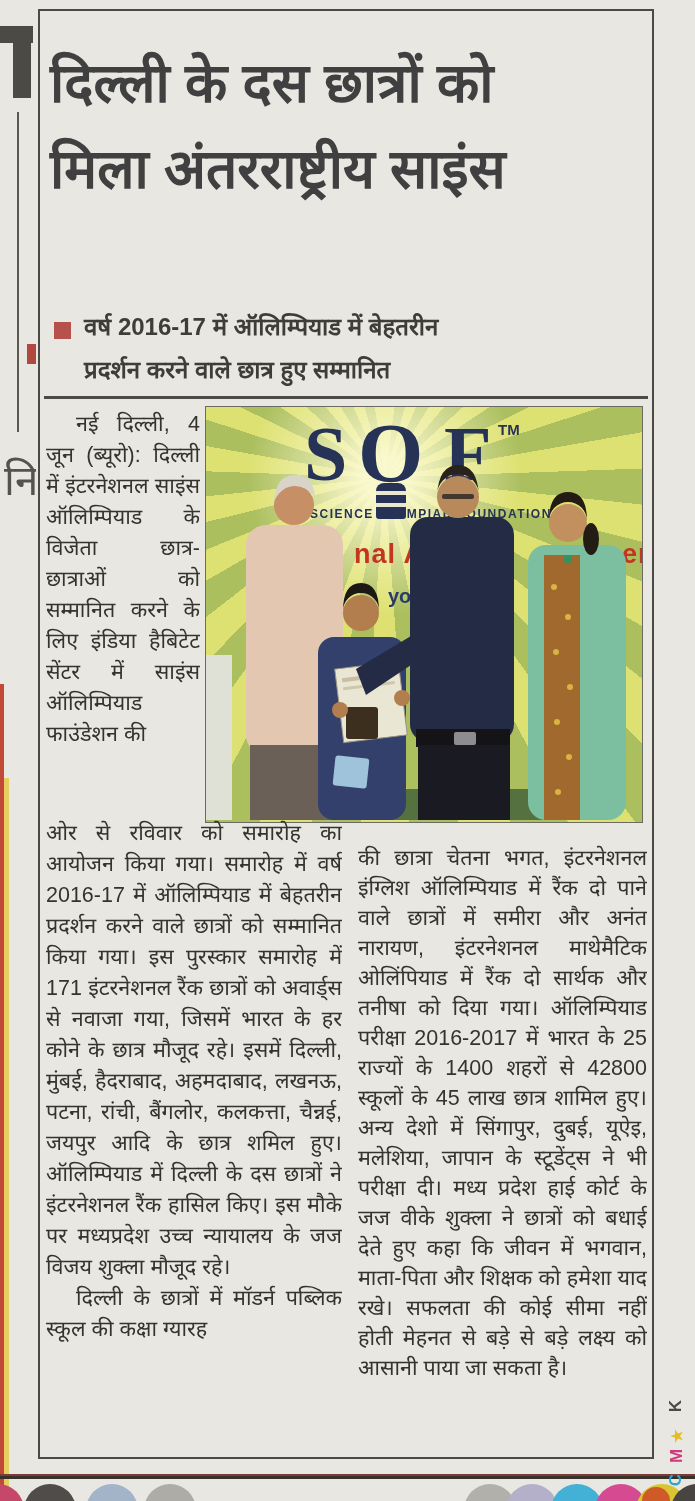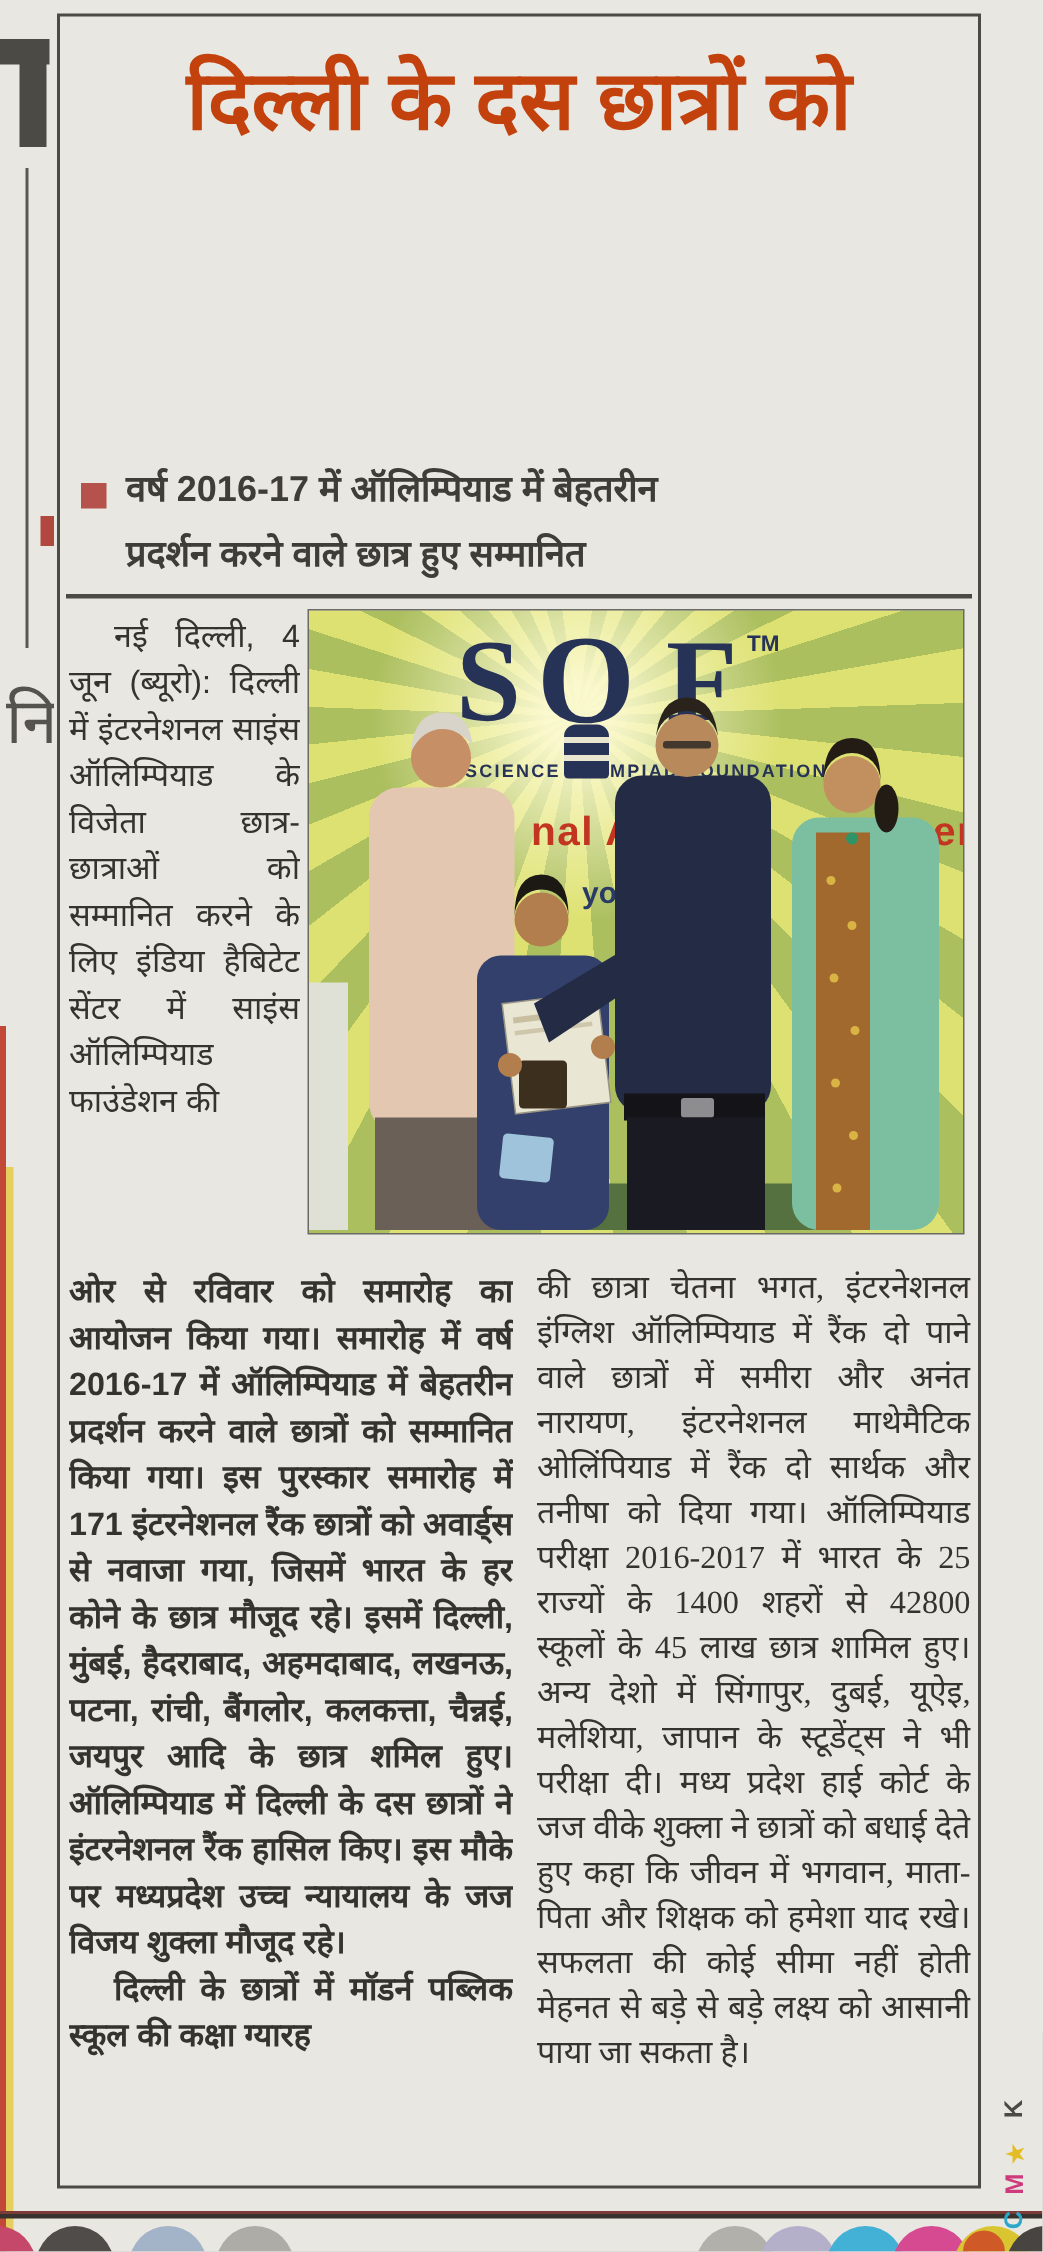--- a/index.html
+++ b/index.html
@@ -15,22 +15,22 @@
   .m-vline{position:absolute;left:17px;top:112px;width:2px;height:320px;background:#5a5852;}
   .m-redmark{position:absolute;left:27px;top:344px;width:9px;height:20px;background:#b04840;}
   .m-cliptext{position:absolute;left:4px;top:452px;width:32px;height:58px;overflow:hidden;
     font-size:42px;color:#55534d;line-height:58px;}
   .m-red-vline{position:absolute;left:0;top:684px;width:4px;height:817px;background:#c24838;}
   .m-yellow-vline{position:absolute;left:4px;top:778px;width:5px;height:723px;background:#e6cf5e;}
   
   .article-box{position:absolute;left:38px;top:9px;width:612px;height:1446px;
     border:2px solid #4b4a45;background:transparent;}
   
-  .headline{position:absolute;left:50px;top:24px;width:592px;text-align:center;
-    font-weight:bold;font-size:55px;line-height:86px;color:#c2410c;letter-spacing:0px;}
+  .headline{position:absolute;left:50px;top:40px;width:592px;
+    font-weight:bold;font-size:55px;line-height:86px;color:#404040;letter-spacing:0px;}
   .subhead{position:absolute;left:54px;top:305px;width:575px;
     font-weight:bold;font-size:24px;line-height:43px;color:#3e3d38;padding-left:30px;}
   .subhead .bullet{position:absolute;left:0;top:17px;width:17px;height:17px;background:#b5524b;}
   .subhead-rule{position:absolute;left:44px;top:396px;width:604px;height:3px;background:#4b4a45;}
   
   .photo{position:absolute;left:205px;top:406px;width:436px;height:415px;
     border:1px solid #6b6b64;overflow:hidden;
     background:
       radial-gradient(circle at 41% 17%, rgba(252,250,210,.95) 0 5%, rgba(252,250,210,0) 32%),
       repeating-conic-gradient(from 0deg at 41% 17%, #dde171 0deg 8deg, #abbf5e 8deg 16deg);
@@ -47,24 +47,24 @@
     font-size:12px;font-weight:bold;letter-spacing:1.5px;color:#273257;white-space:nowrap;}
   .banner-red{position:absolute;top:132px;font-size:27px;font-weight:bold;color:#c23520;
     letter-spacing:1px;}
   .banner-red.left{left:148px;}
   .banner-red.right{left:416px;}
   .banner-sub{position:absolute;left:182px;top:178px;font-size:20px;font-weight:bold;color:#2a3a66;}
   .people{position:absolute;left:0;top:0;width:434px;height:413px;}
   
   .side-col{position:absolute;left:46px;top:409px;width:154px;height:436px;
     font-size:21px;line-height:31px;text-align:justify;text-indent:30px;color:#34332e;overflow:hidden;}
-  .col-left{position:absolute;left:46px;top:846px;width:296px;height:604px;overflow:hidden;font-weight:bold;}
+  .col-left{position:absolute;left:46px;top:818px;width:296px;height:604px;overflow:hidden;}
   .col-right{position:absolute;left:358px;top:843px;width:289px;height:607px;overflow:hidden;}
   .bodytext{font-size:21.5px;line-height:31px;text-align:justify;color:#34332e;margin:0;}
-  .col-right .bodytext{line-height:30px;font-family:Liberation Serif, serif;}
+  .col-right .bodytext{line-height:30px;}
   .indent{text-indent:30px;}
   
   .bottom-rule{position:absolute;left:0;top:1474px;width:695px;height:5px;
     background:linear-gradient(to bottom,#7c3b36 0 2px,#37322c 2px);}
   .dot{position:absolute;top:1484px;width:52px;height:52px;border-radius:50%;}
   .cmyk-ch{position:absolute;left:670px;font-size:17px;font-weight:bold;
     transform:rotate(-90deg);font-family:"Liberation Sans",sans-serif;}
 </style>
 </head>
 <body>
@@ -76,20 +76,21 @@
   <div class="m-vline"></div>
   <div class="m-redmark"></div>
   <div class="m-cliptext">नि</div>
   <div class="m-red-vline"></div>
   <div class="m-yellow-vline"></div>
 
   <div class="article-box"></div>
 
   <div class="headline">
     <div>दिल्ली के दस छात्रों को</div>
+    <div>मिला अंतरराष्ट्रीय साइंस</div>
   </div>
 
   <div class="subhead">
     <span class="bullet"></span>
     <div>वर्ष 2016-17 में ऑलिम्पियाड में बेहतरीन</div>
     <div>प्रदर्शन करने वाले छात्र हुए सम्मानित</div>
   </div>
   <div class="subhead-rule"></div>
 
   <div class="photo">

